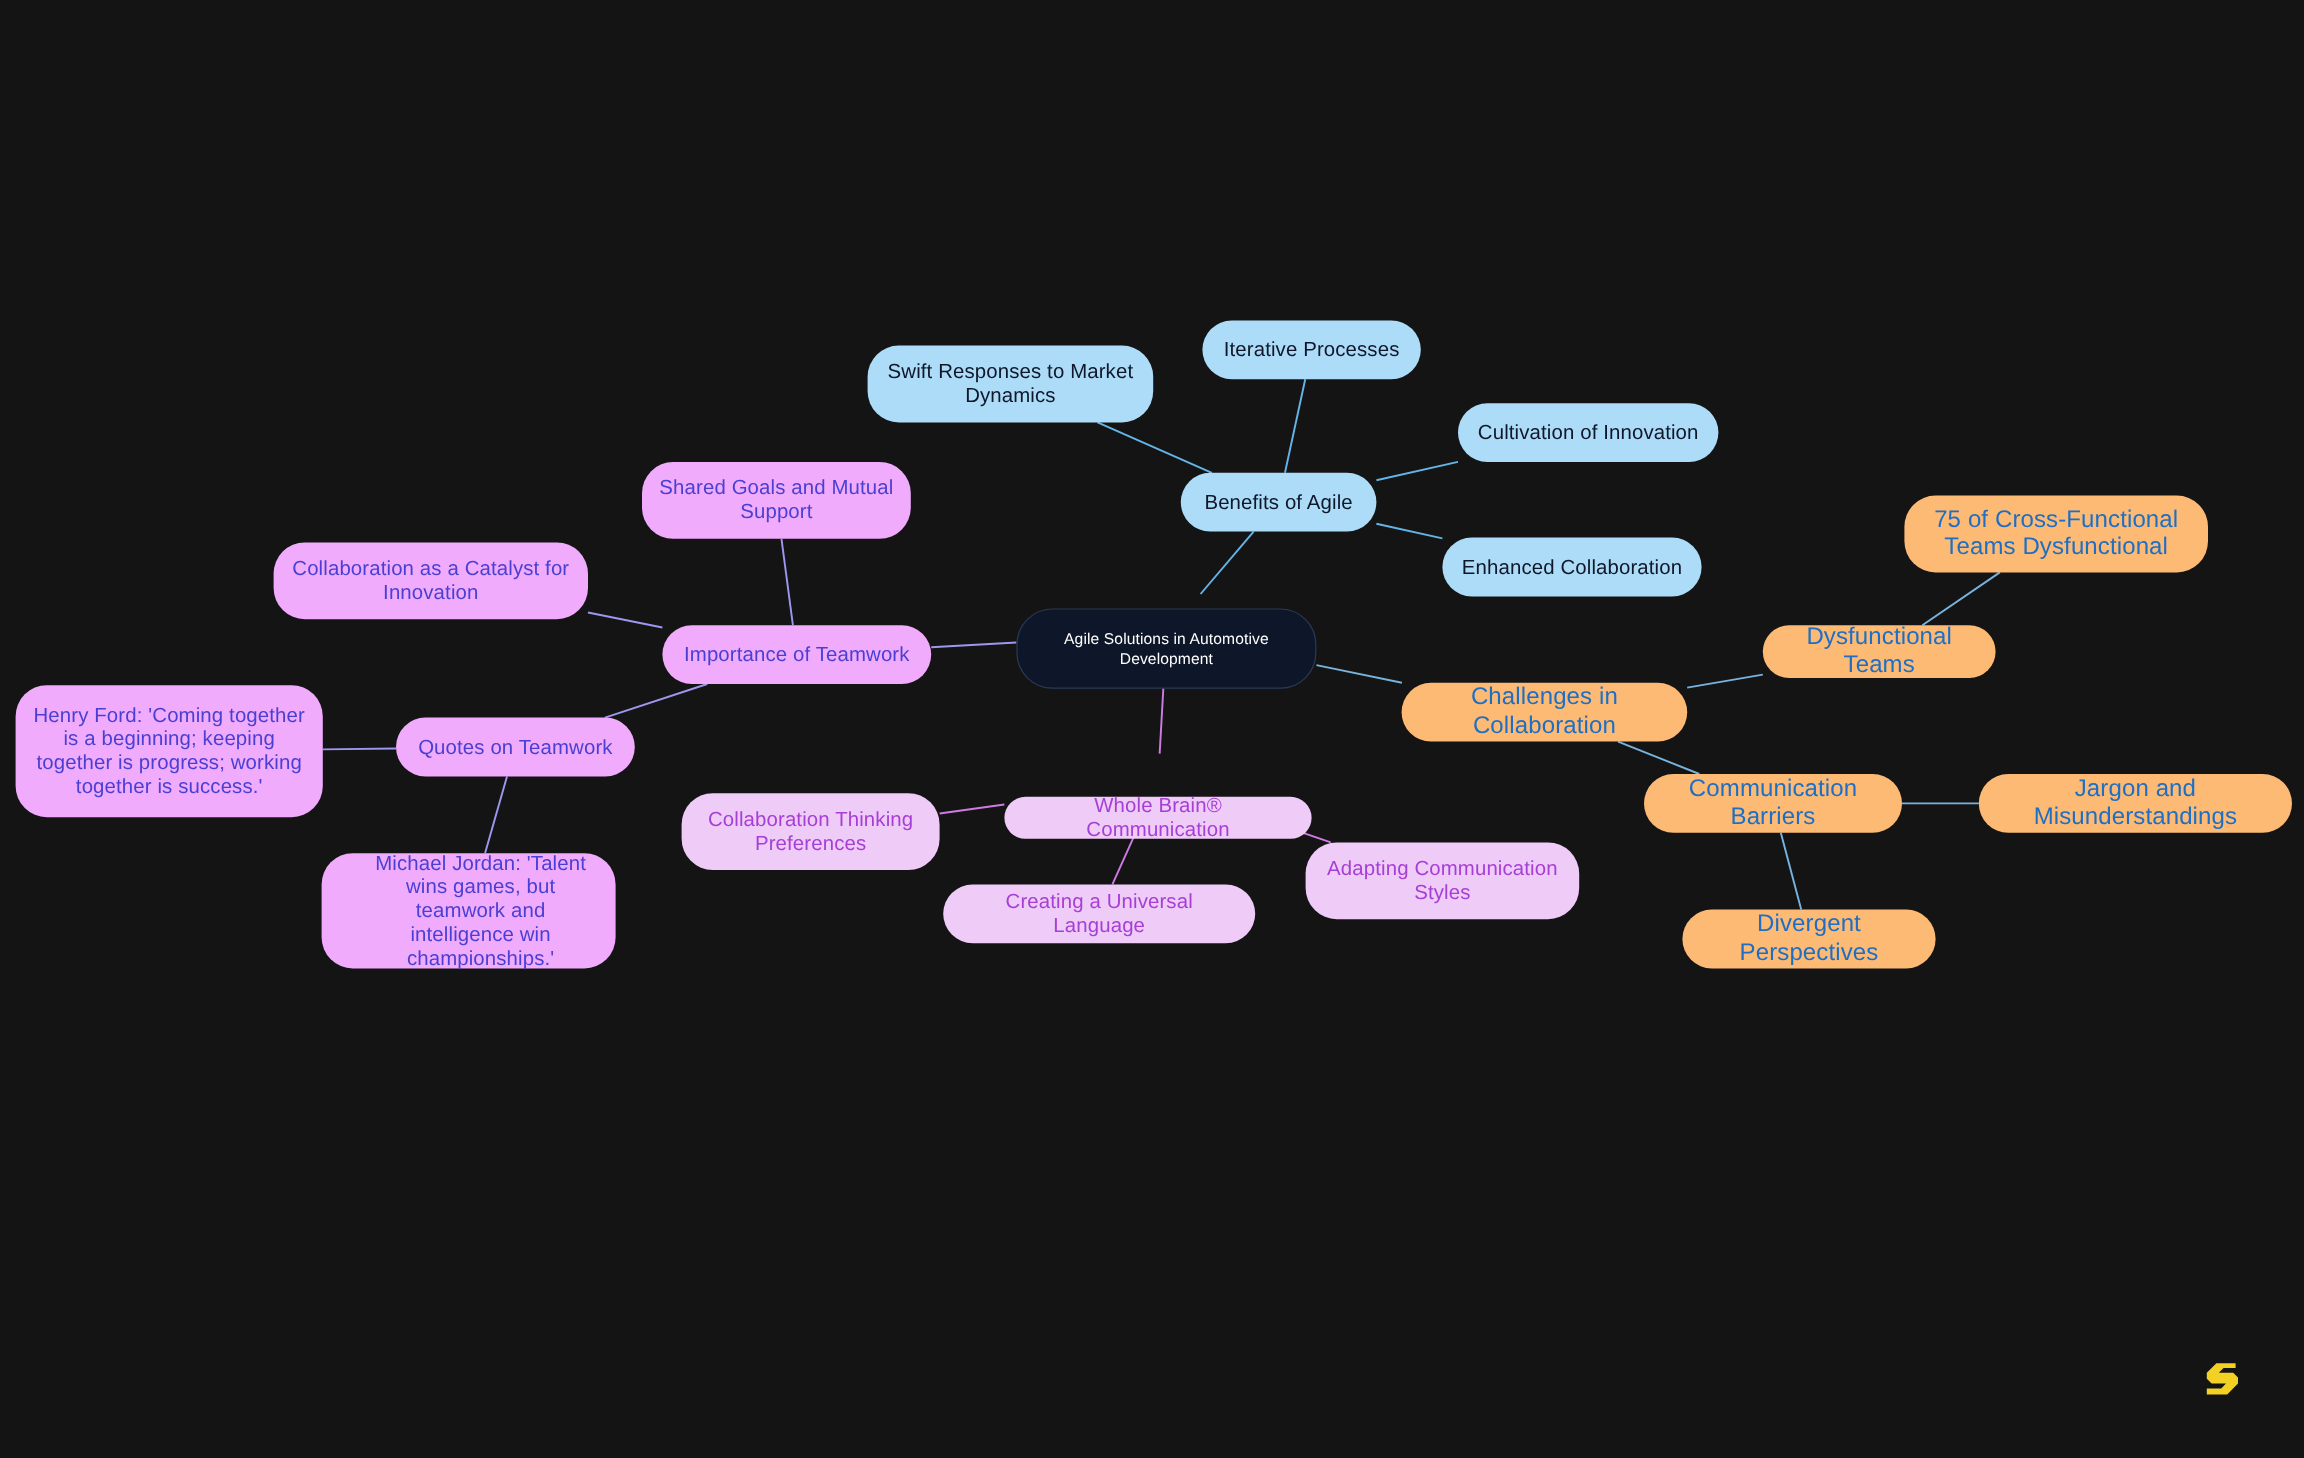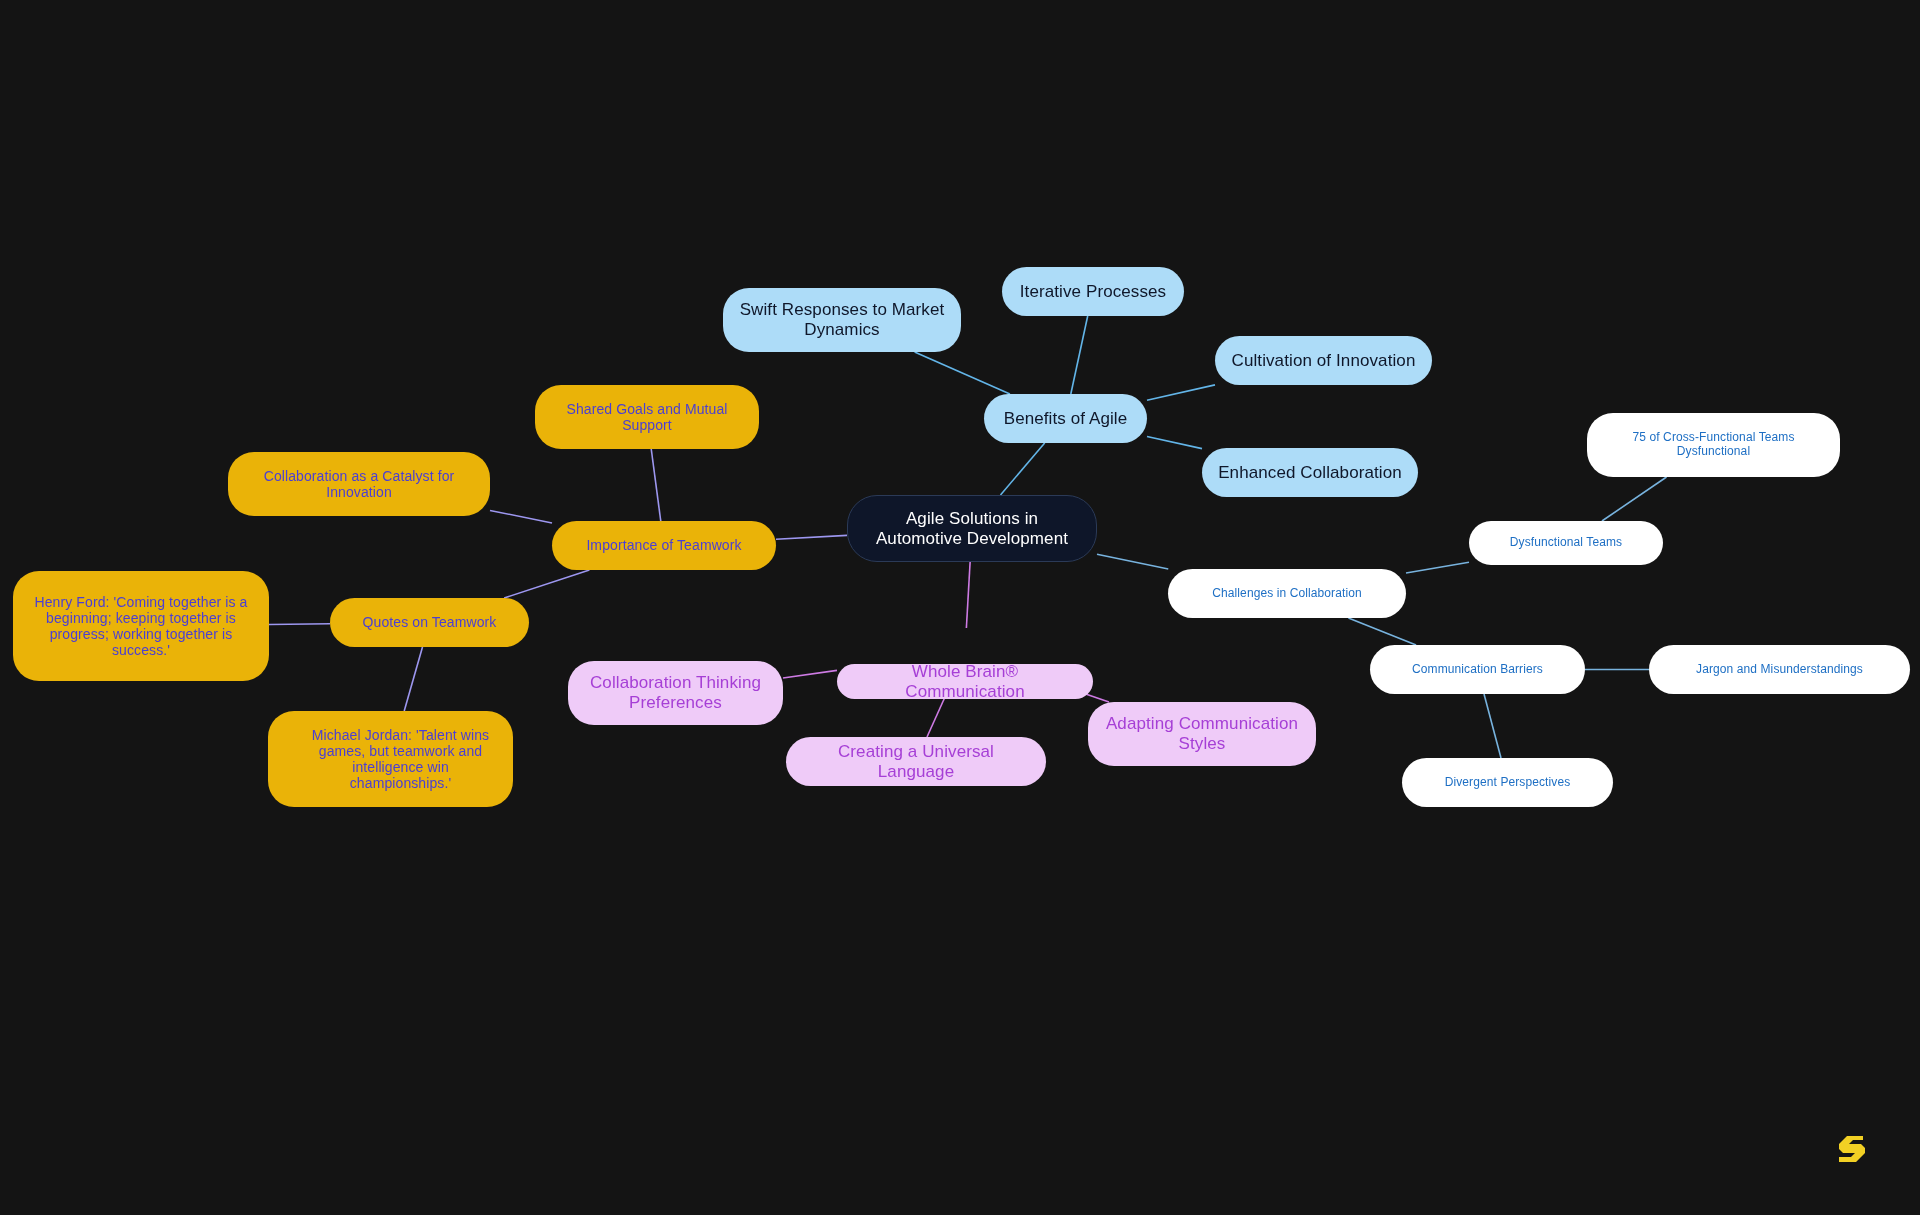--- a/index.html
+++ b/index.html
@@ -33,37 +33,38 @@
     border-radius: 26px;
     line-height: 1.16;
     padding: 6px 14px;
     letter-spacing: 0.1px;
     z-index: 2;
   }
   .node-root {
     background: #0E1629;
     color: #FFFFFF;
     border: 1px solid #2B3A57;
-    font-size: 17px;
+    font-size: 13px;
     border-radius: 30px;
+    margin-top: 12px;
   }
   .node-blue {
     background: #ADDCF8;
     color: #0f172a;
     font-size: 17px;
   }
   .node-blue-pale {
-    background: #ffffff;
+    background: #fdba74;
     color: #1E6FC4;
-    font-size: 12px;
+    font-size: 20px;
   }
   .node-purple {
-    background: #eab308;
+    background: #f0abfc;
     color: #4B3FD3;
-    font-size: 14px;
+    font-size: 17px;
   }
   .node-pink {
     background: #EFCBF8;
     color: #A63FD6;
     font-size: 17px;
   }
   #logo {
     position: absolute;
     left: 1833px;
     top: 1130px;

